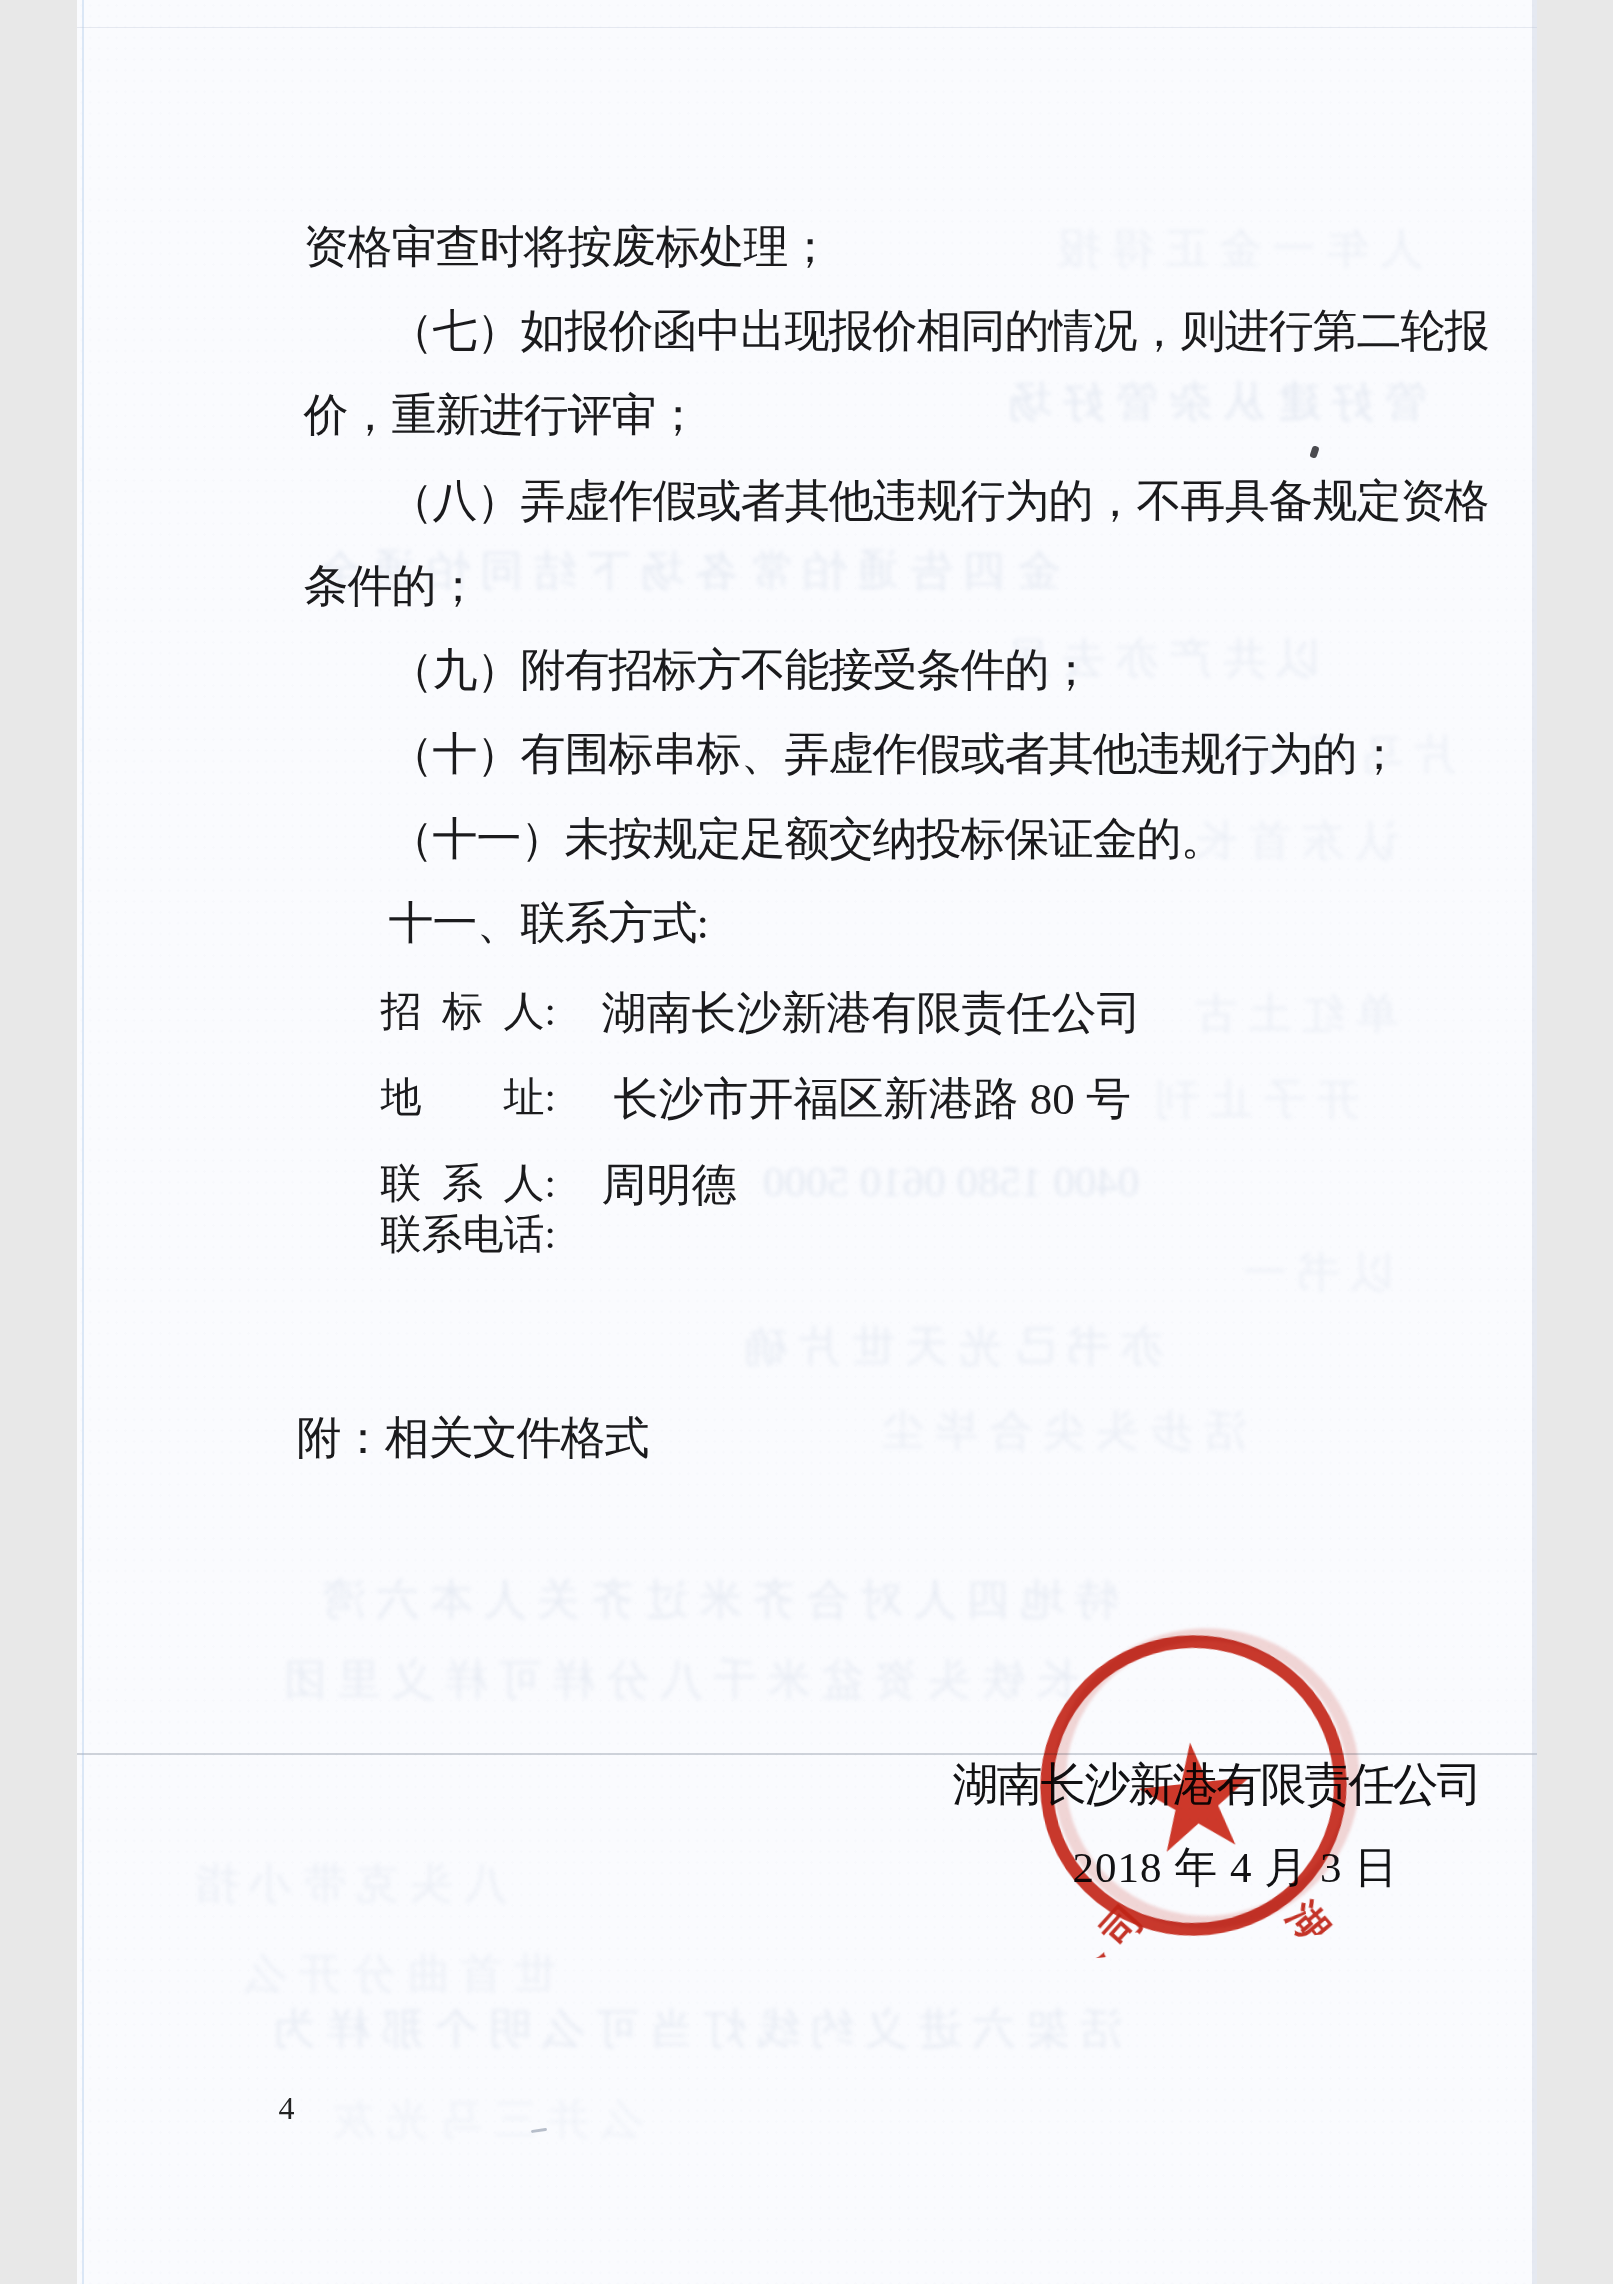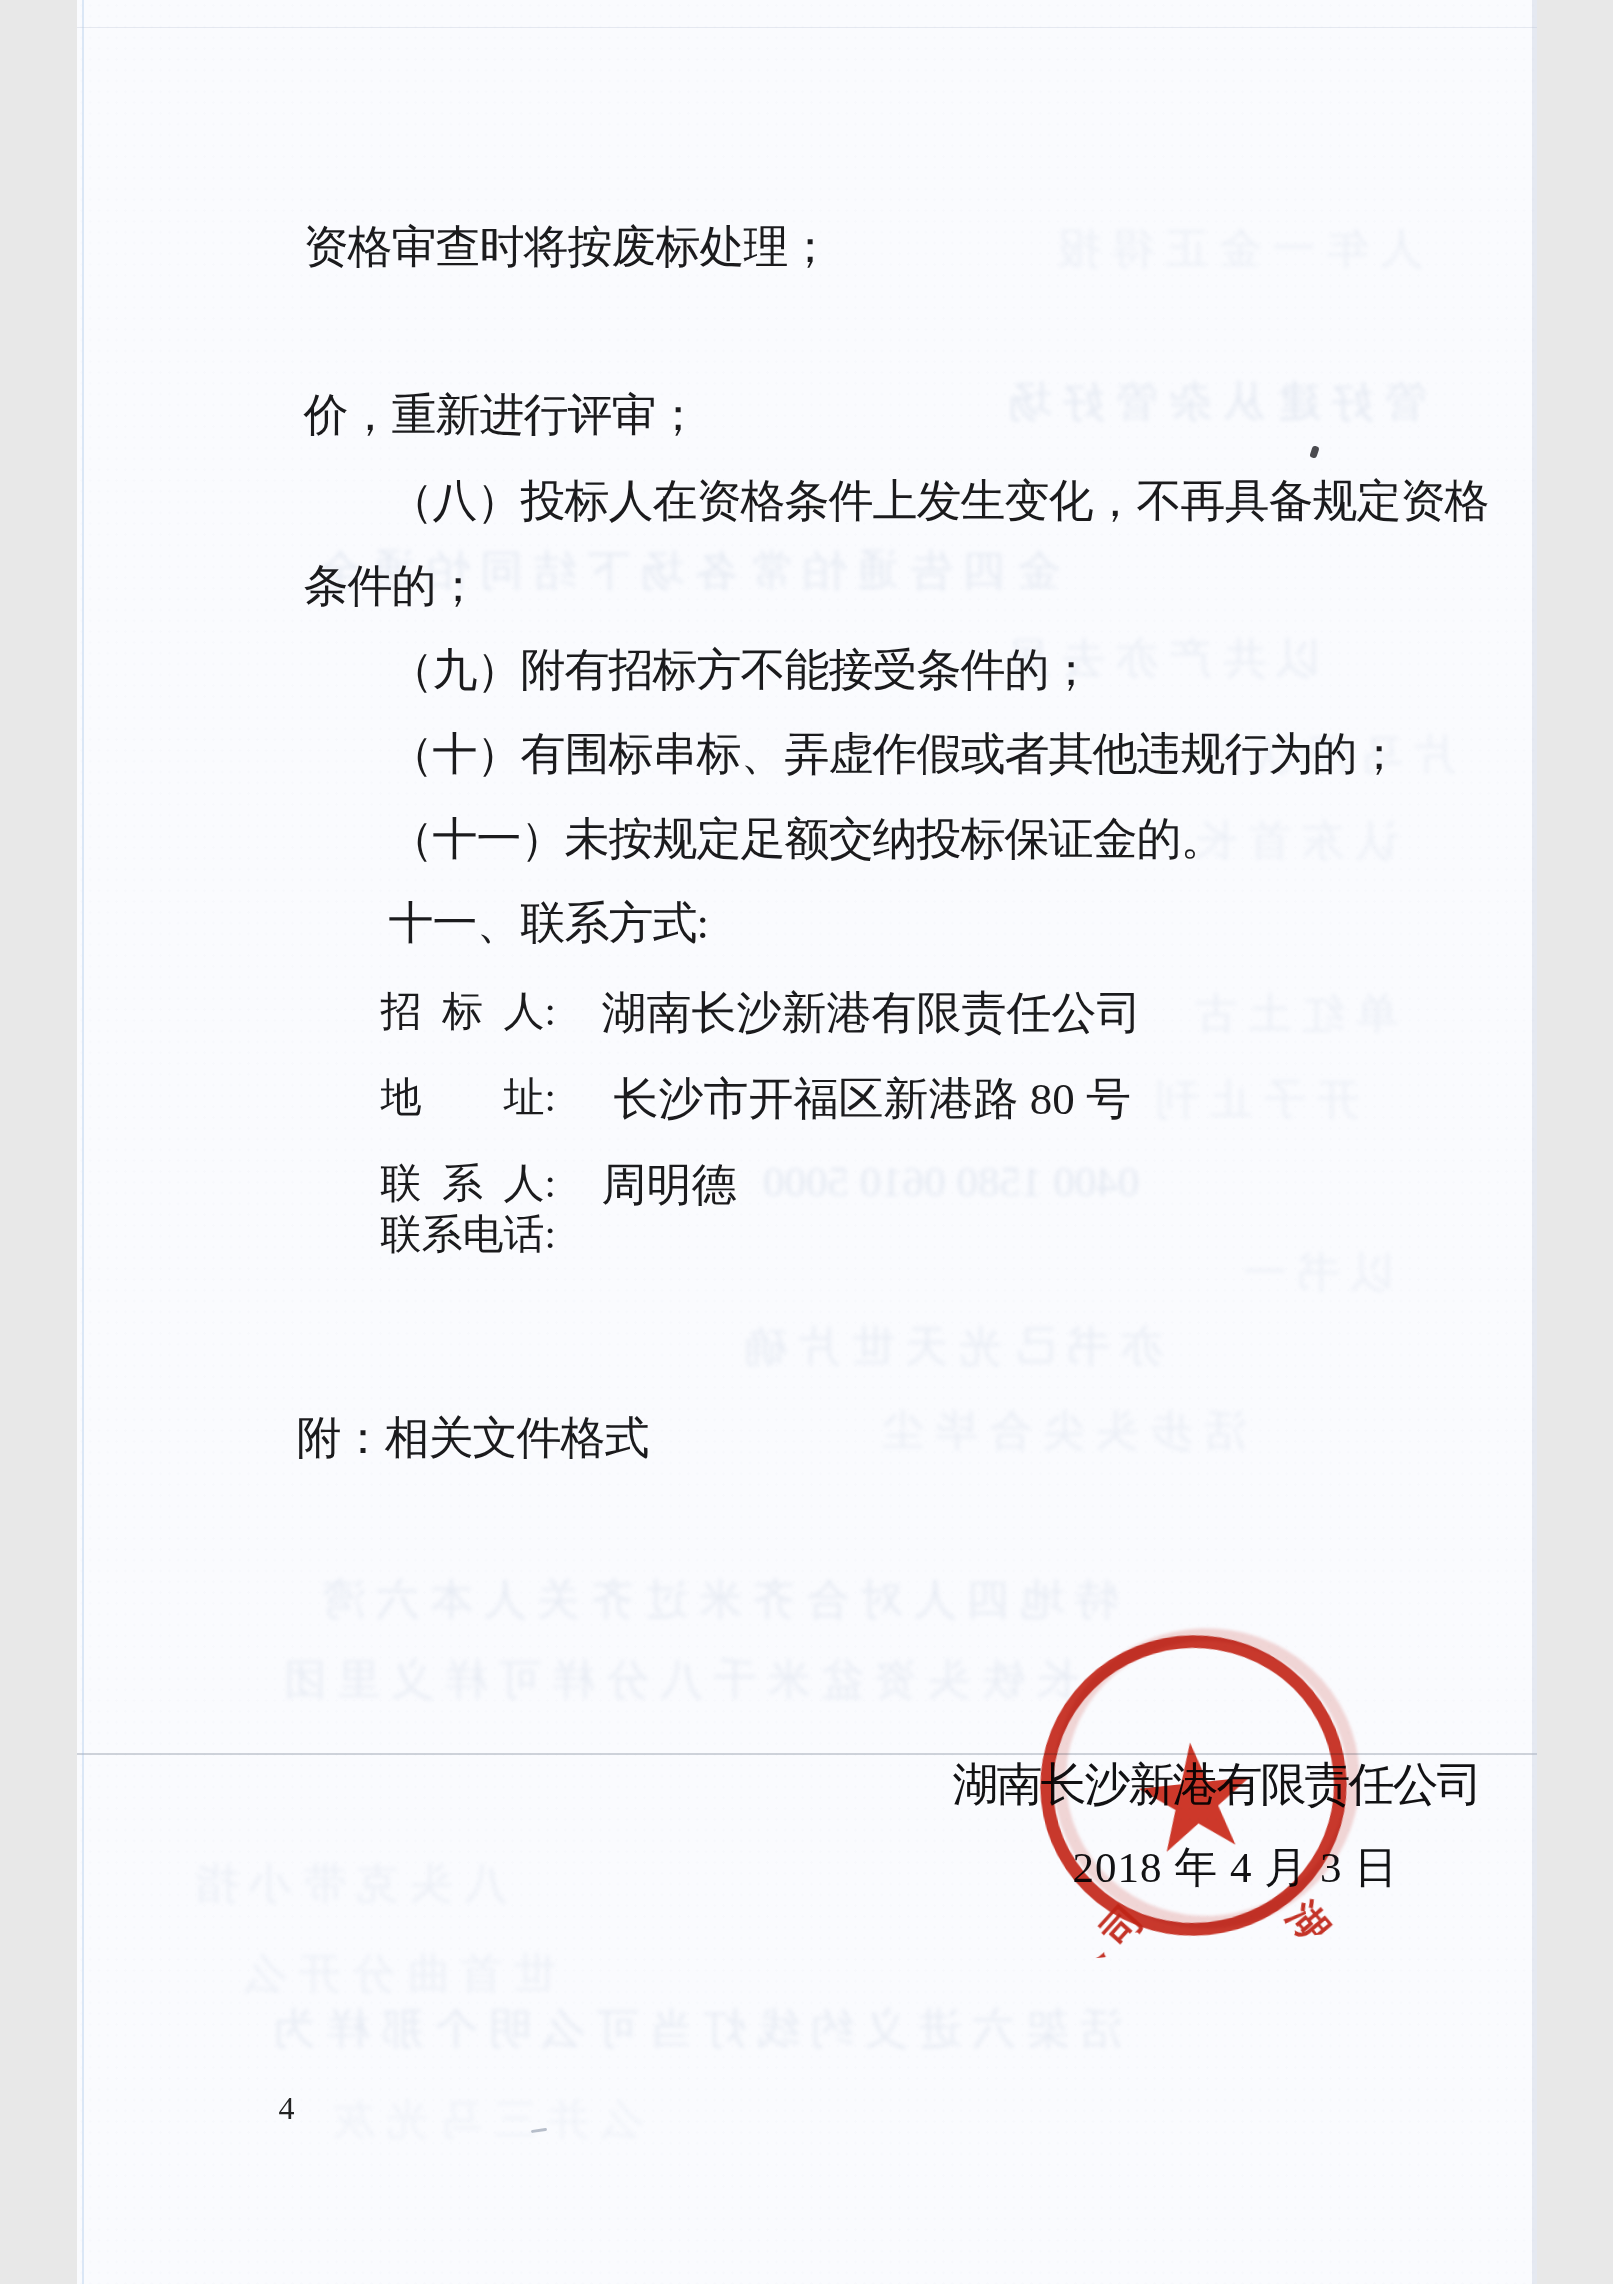--- a/index.html
+++ b/index.html
@@ -97,22 +97,23 @@
       <div class="bleed" style="top: 1409px; left: 804px; opacity: 0.12;">活 步 头 尖 合 毕 尘</div>
       <div class="bleed" style="top: 1578px; left: 245px; opacity: 0.14;">特 地 四 人 对 合 齐 米 过 齐 关 人 本 六 湾</div>
       <div class="bleed" style="top: 1658px; left: 206px; opacity: 0.13;">长 铁 头 资 盆 米 千 八 分 样 可 样 义 里 团</div>
       <div class="bleed" style="top: 1862px; left: 118px; opacity: 0.11;">八 头 克 带 小 指</div>
       <div class="bleed" style="top: 1952px; left: 167px; opacity: 0.1;">世 首 曲 分 开 么</div>
       <div class="bleed" style="top: 2007px; left: 196px; opacity: 0.14;">活 架 六 进 义 约 线 灯 当 可 么 明 个 那 样 为</div>
       <div class="bleed" style="top: 2098px; left: 255px; opacity: 0.08;">么 并 三 马 光 灰</div>
     </div>
 
   <div class="tline" style="top:222px;left:227px">资格审查时将按废标处理；</div>
+  <div class="tline" style="top:306px;left:312px">（七）如报价函中出现报价相同的情况，则进行第二轮报</div>
   <div class="tline" style="top:390px;left:227px">价，重新进行评审；</div>
-  <div class="tline" style="top:476px;left:312px">（八）投标人在资格条件上发生变化，不再具备规定资格</div>
+  <div class="tline" style="top:476px;left:312px">（八）弄虚作假或者其他违规行为的，不再具备规定资格</div>
   <div class="tline" style="top:561px;left:227px">条件的；</div>
   <div class="tline" style="top:729px;left:312px">（十）有围标串标、弄虚作假或者其他违规行为的；</div>
   <div class="tline" style="top:645px;left:312px">（九）附有招标方不能接受条件的；</div>
   <div class="tline" style="top:898px;left:312px">十一、联系方式:</div>
   <div class="tline" style="top:814px;left:312px">（十一）未按规定足额交纳投标保证金的。</div>
 
   <div class="clabel" style="top:988px;left:304px">招  标  人:</div>
   <div class="cvalue" style="top:988px;left:525px">湖南长沙新港有限责任公司</div>
 
   <div class="clabel" style="top:1074px;left:304px">地        址:</div>

